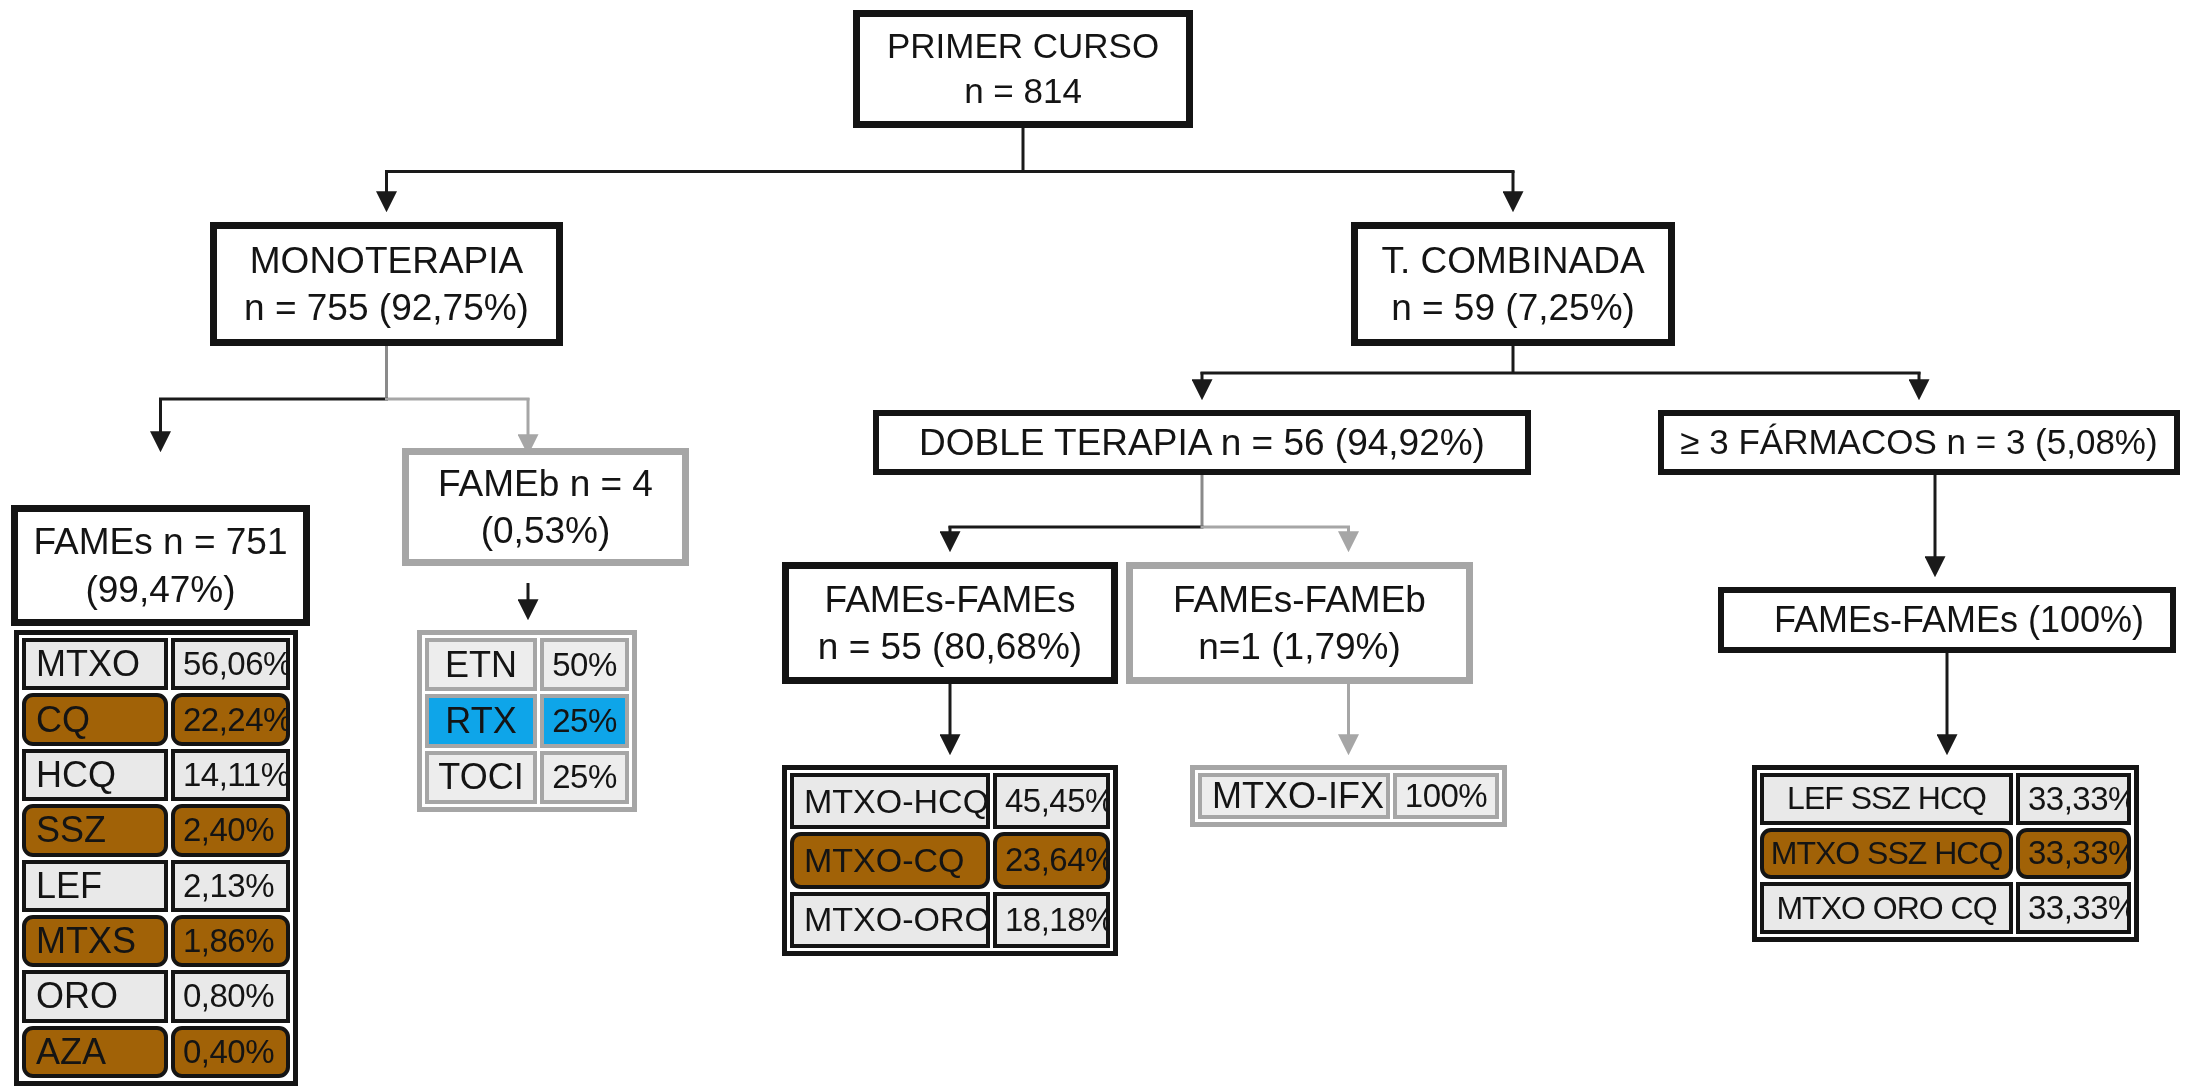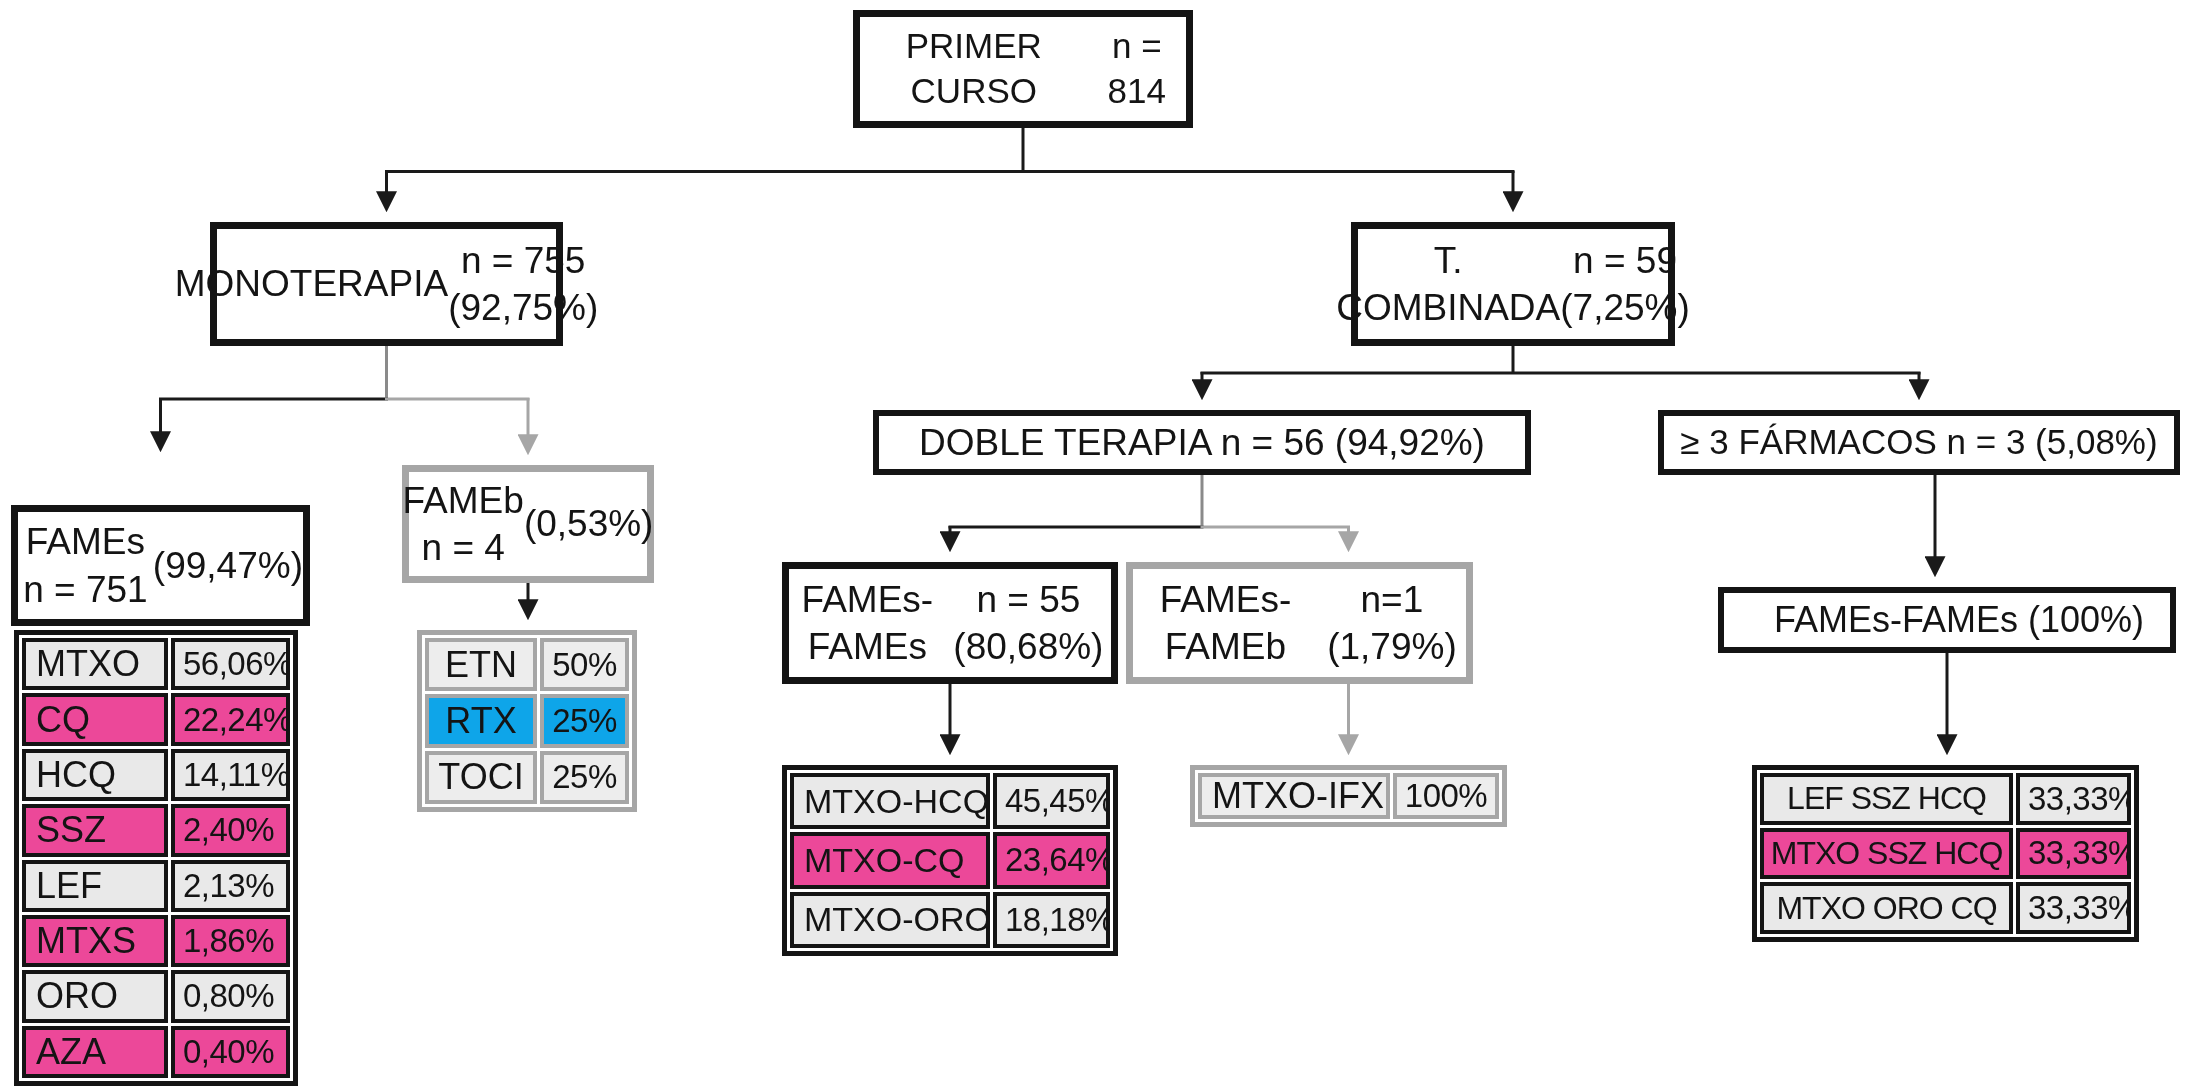--- a/index.html
+++ b/index.html
@@ -4,59 +4,59 @@
 <style>
   html,body{margin:0;padding:0;}
   body{
     width:2190px;height:1086px;position:relative;background:#ffffff;
     font-family:"Liberation Sans","DejaVu Sans",sans-serif;color:#141414;
     overflow:hidden;
   }
   svg.connectors{position:absolute;left:0;top:0;z-index:0;}
   .node{
     position:absolute;z-index:2;background:#ffffff;border:7px solid #141414;
-    box-sizing:border-box;display:flex;flex-direction:row;align-items:center;
+    box-sizing:border-box;display:flex;flex-direction:column;align-items:center;
     justify-content:center;text-align:center;line-height:1.28;font-size:37px;
   }
   .node.gray{border-color:#a6a6a6;}
   .node.slim{border-width:6px;}
   .tbl{
     position:absolute;z-index:2;background:#ffffff;border:5px solid #141414;
     box-sizing:border-box;display:grid;row-gap:3px;column-gap:3px;padding:3px;
     grid-auto-rows:1fr;
   }
   .tbl .cell{
     border:4px solid #141414;box-sizing:border-box;display:flex;align-items:center;
     font-size:36px;overflow:hidden;white-space:nowrap;
   }
   .tbl .cell.label{padding-left:10px;}
   .tbl .cell.value{padding-left:8px;font-size:33px;letter-spacing:-0.5px;}
   .tbl.gray{border-color:#a6a6a6;}
   .tbl.gray .cell{border-color:#a6a6a6;}
   .row-light{background:#e9e9e9;}
-  .row-dark{background:#ec4899;}
+  .row-dark{background:#a16207;border-radius:11px;}
   .row-glight{background:#ededed;}
   .row-galt{background:#0ea5e9;}
   
   #tbl-fames   {left:14px;  top:630px; width:284px; height:456px; grid-template-columns:146px 1fr;}
   #tbl-fameb   {left:417px; top:630px; width:220px; height:182px; grid-template-columns:112px 1fr;}
   #tbl-ff      {left:782px; top:765px; width:336px; height:191px; grid-template-columns:200px 1fr;}
   #tbl-ff .cell.label{font-size:34px;}
   #tbl-fb      {left:1190px;top:765px; width:317px; height:62px;  grid-template-columns:192px 1fr;}
   #tbl-fb .cell.value{justify-content:center;padding-left:0;}
   #tbl-fameb .cell.value{justify-content:center;padding-left:0;}
   #tbl-fameb .cell.label{justify-content:center;padding-left:0;}
   #tbl-triple  {left:1752px;top:765px; width:387px; height:177px; grid-template-columns:253px 1fr;}
   #tbl-triple .cell.label{font-size:32px;letter-spacing:-1px;justify-content:center;padding-left:0;}
   
   #nd-primer   {left:853px; top:10px;  width:340px; height:118px; font-size:35px;}
   #nd-mono     {left:210px; top:222px; width:353px; height:124px;}
   #nd-comb     {left:1351px;top:222px; width:324px; height:124px;}
   #nd-fames    {left:11px;  top:462px; width:299px; height:121px;margin-top:43px;}
-  #nd-fameb    {left:402px; top:465px; width:252px; height:118px;}
+  #nd-fameb    {left:402px; top:448px; width:287px; height:118px;}
   #nd-doble    {left:873px; top:410px; width:658px; height:65px;}
   #nd-tres     {left:1658px;top:410px; width:522px; height:65px; font-size:35px;}
   #nd-ff       {left:782px; top:562px; width:336px; height:122px;}
   #nd-fb       {left:1126px;top:562px; width:347px; height:122px;}
   #nd-ff100    {left:1718px;top:587px; width:458px; height:66px; font-size:36px;padding-left:24px;}
 </style>
 </head>
 <body>
 
 <svg class="connectors" width="2190" height="1086" viewBox="0 0 2190 1086">

